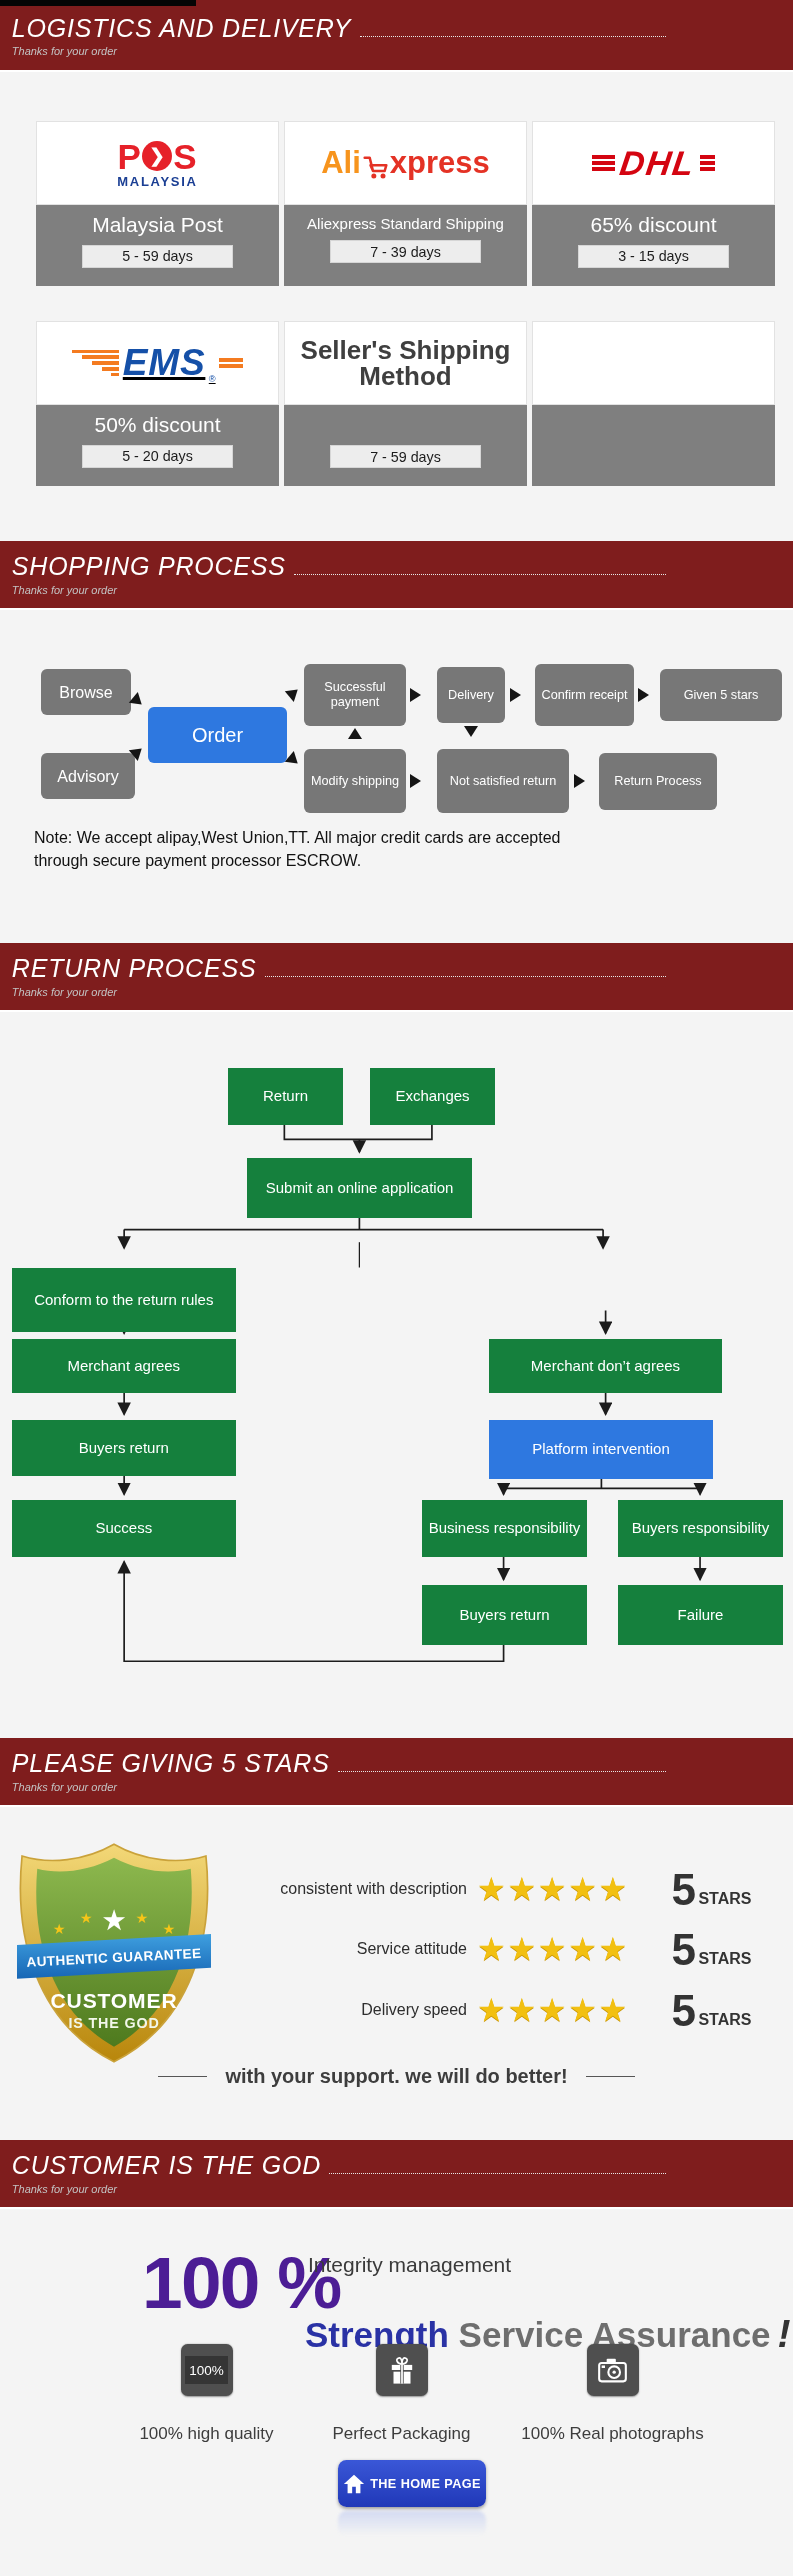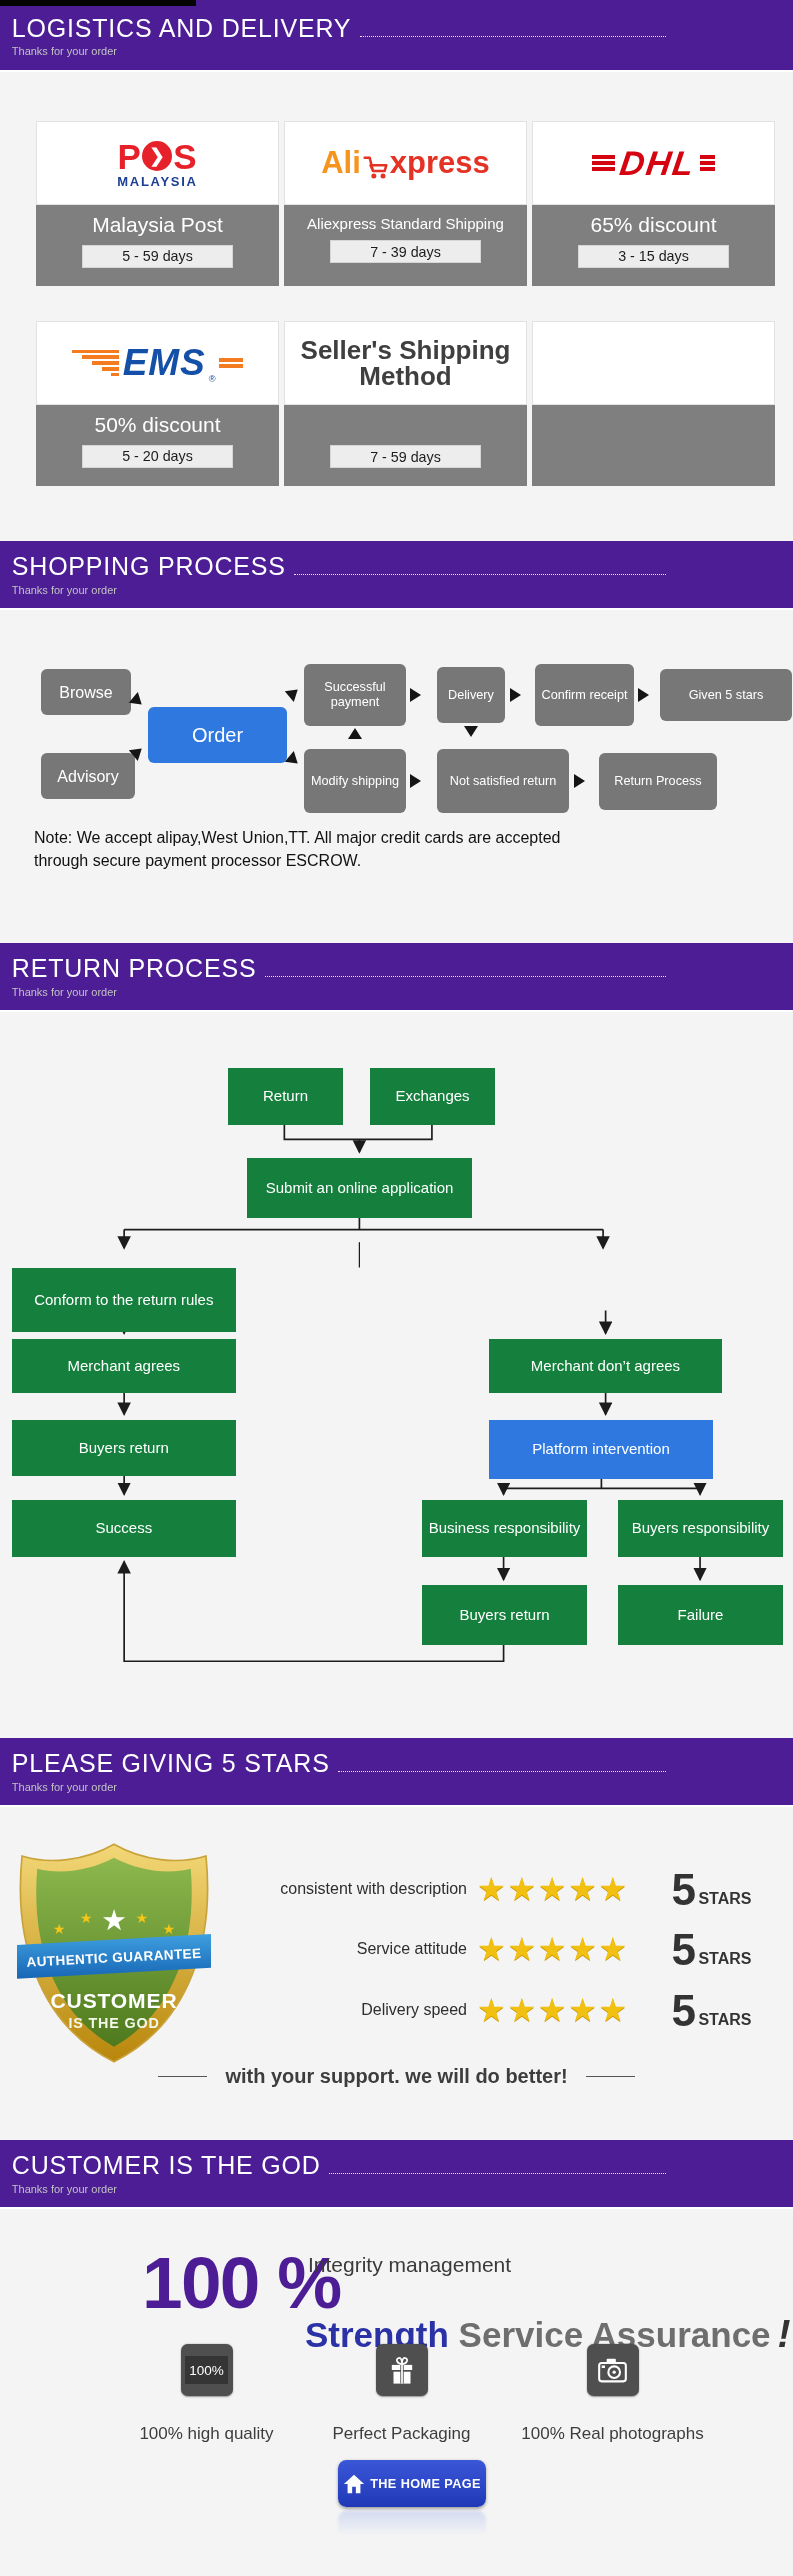--- a/index.html
+++ b/index.html
@@ -1,20 +1,20 @@
 <!DOCTYPE html>
 <html style="font-size:13.5px"><head>
 <meta charset="utf-8">
 <style>
   * { margin:0; padding:0; box-sizing:border-box; }
   body { background:#fff; font-family:"Liberation Sans", sans-serif; }
   .page { width:793px; height:2576px; position:relative; margin:0 auto; background:#f4f4f4; overflow:hidden; }
 
   
-  .sec-header { position:relative; background:#4c1d95; height:69px; padding:11px 0 0 11.8px; border-bottom:2.5px solid #fff; }
+  .sec-header { position:relative; background:#7f1d1d; height:69px; padding:11px 0 0 11.8px; border-bottom:2.5px solid #fff;font-style:italic; }
   .sec-header.first { height:72px; padding-top:13.5px; }
   .top-strip { position:absolute; top:0; left:0; width:196px; height:5.9px; background:#050505; }
   .hrow { display:flex; align-items:flex-end; }
   .htitle { color:#fff; font-size:25px; font-weight:400; letter-spacing:0.8px; white-space:nowrap; }
   .hdots { flex:1; border-bottom:1.7px dotted #e8e8e8; margin:0 127px 5.9px 8.4px; height:0.8px; }
   .hsub { color:#c3c3c3; font-size:11px; margin-top:2.5px; }
 
   
   .logistics { height:469px; position:relative; }
   .ship-grid { position:absolute; left:36px; top:49px; width:740px; display:grid;
@@ -35,40 +35,40 @@
            background:#e62129; color:#fff; font-size:18.6px; font-weight:bold; margin:0 0.8px; }
   .pos-bottom { color:#1b3f94; font-size:13px; font-weight:bold; letter-spacing:1.7px; margin-top:1px; }
   .ali-logo { display:flex; align-items:flex-end; }
   .ali-prefix { color:#f7941d; font-size:31px; font-weight:bold; }
   .ali-suffix { color:#e43225; font-size:31px; font-weight:bold; }
   .dhl-logo { display:flex; align-items:center; gap:5px; }
   .dhl-text { color:#d40511; font-size:34px; font-weight:bold; font-style:italic; letter-spacing:1.7px; transform:skewX(-8deg); }
   .stripes { display:flex; flex-direction:column; gap:2.5px; }
   .stripes i { display:block; height:3.4px; background:#d40511; }
   .s28 i { width:23.6px; } .s18 i { width:15px; }
-  .ems-logo { display:flex; align-items:center; gap:3.4px; }
+  .ems-logo { display:flex; align-items:center; gap:3.4px;text-decoration:underline; }
   .ems-text { color:#1550a8; font-size:37px; font-weight:bold; font-style:italic; letter-spacing:0.8px; }
   .ems-reg { color:#1550a8; font-size:9.3px; align-self:flex-end; }
   .stripes.orange i { background:#f47b20; }
   .vstripes { display:flex; flex-direction:column; gap:2.5px; align-items:flex-end; }
   .vstripes i { display:block; height:3.4px; background:#f47b20; }
   .seller-heading { color:#3f3f3f; font-size:26px; font-weight:bold; text-align:center; line-height:26px; }
 
   
   .shop-flow { position:relative; height:333px; }
   .fbox { position:absolute; background:#777; color:#fff; border-radius:5.9px; display:flex; align-items:center;
           justify-content:center; text-align:center; font-size:12.7px; line-height:15px; }
   .fbox.blue { background:#2e78e0; font-size:20px; }
   .b-browse { left:41px; top:59px; width:90px; height:46px; font-size:16px; }
   .b-advisory { left:41px; top:143px; width:94px; height:46px; font-size:16px; }
   .b-order { left:148px; top:97px; width:139px; height:56px; }
   .b-sp { left:304px; top:54px; width:102px; height:62px; }
   .b-del { left:437px; top:57px; width:68px; height:56px; }
   .b-cr { left:535px; top:54px; width:99px; height:62px; }
-  .b-g5 { left:660px; top:59px; width:132px; height:52px; }
+  .b-g5 { left:660px; top:59px; width:122px; height:52px; }
   .b-ms { left:304px; top:139px; width:102px; height:64px; }
   .b-nsr { left:437px; top:139px; width:132px; height:64px; }
   .b-rp { left:599px; top:143px; width:118px; height:57px; }
   .tri { position:absolute; width:0; height:0; }
   .tri-r { border-top:7.6px solid transparent; border-bottom:7.6px solid transparent; border-left:11.8px solid #151515; }
   .tri-u { border-left:7.6px solid transparent; border-right:7.6px solid transparent; border-bottom:11.8px solid #151515; }
   .tri-d { border-left:7.6px solid transparent; border-right:7.6px solid transparent; border-top:11.8px solid #151515; }
   .a1 { left:132px; top:84px; transform:rotate(40deg); }
   .a2 { left:132px; top:135px; transform:rotate(-40deg); }
   .a3 { left:288px; top:76px; transform:rotate(-40deg); }

